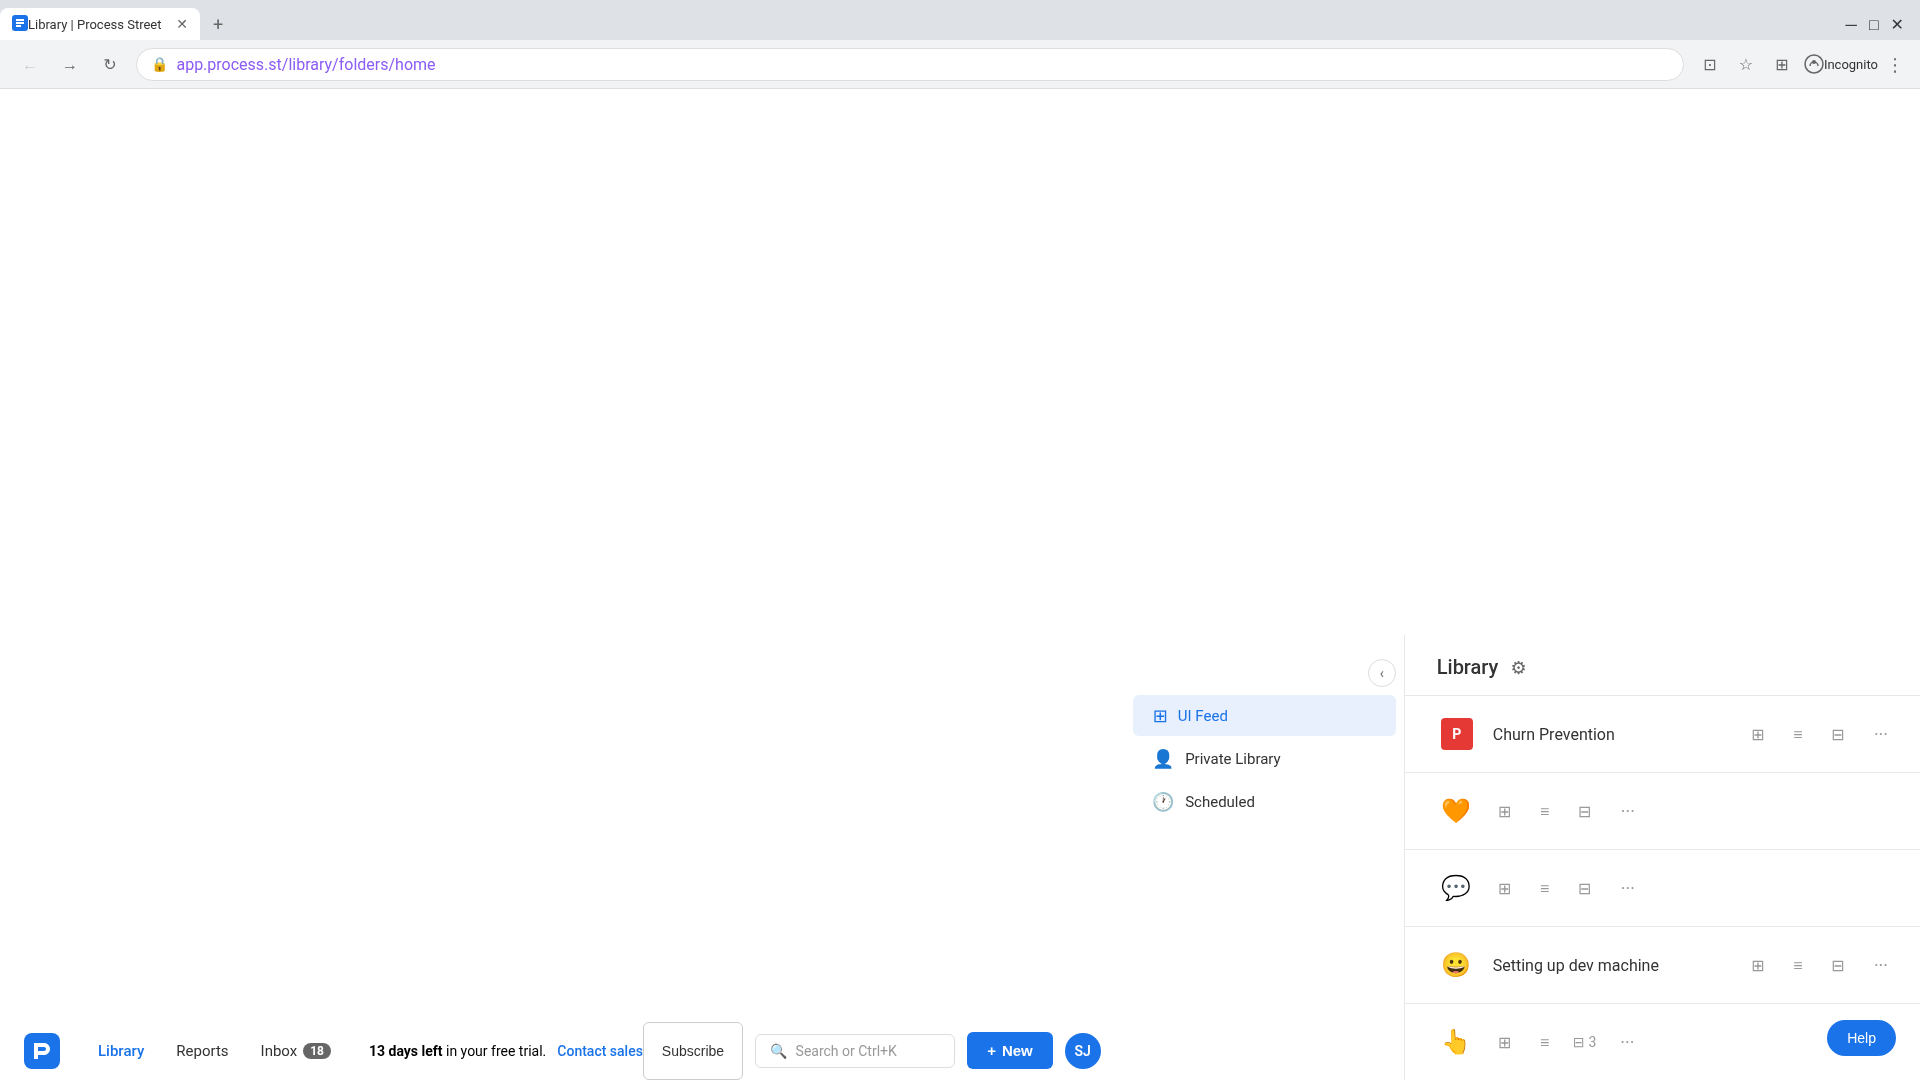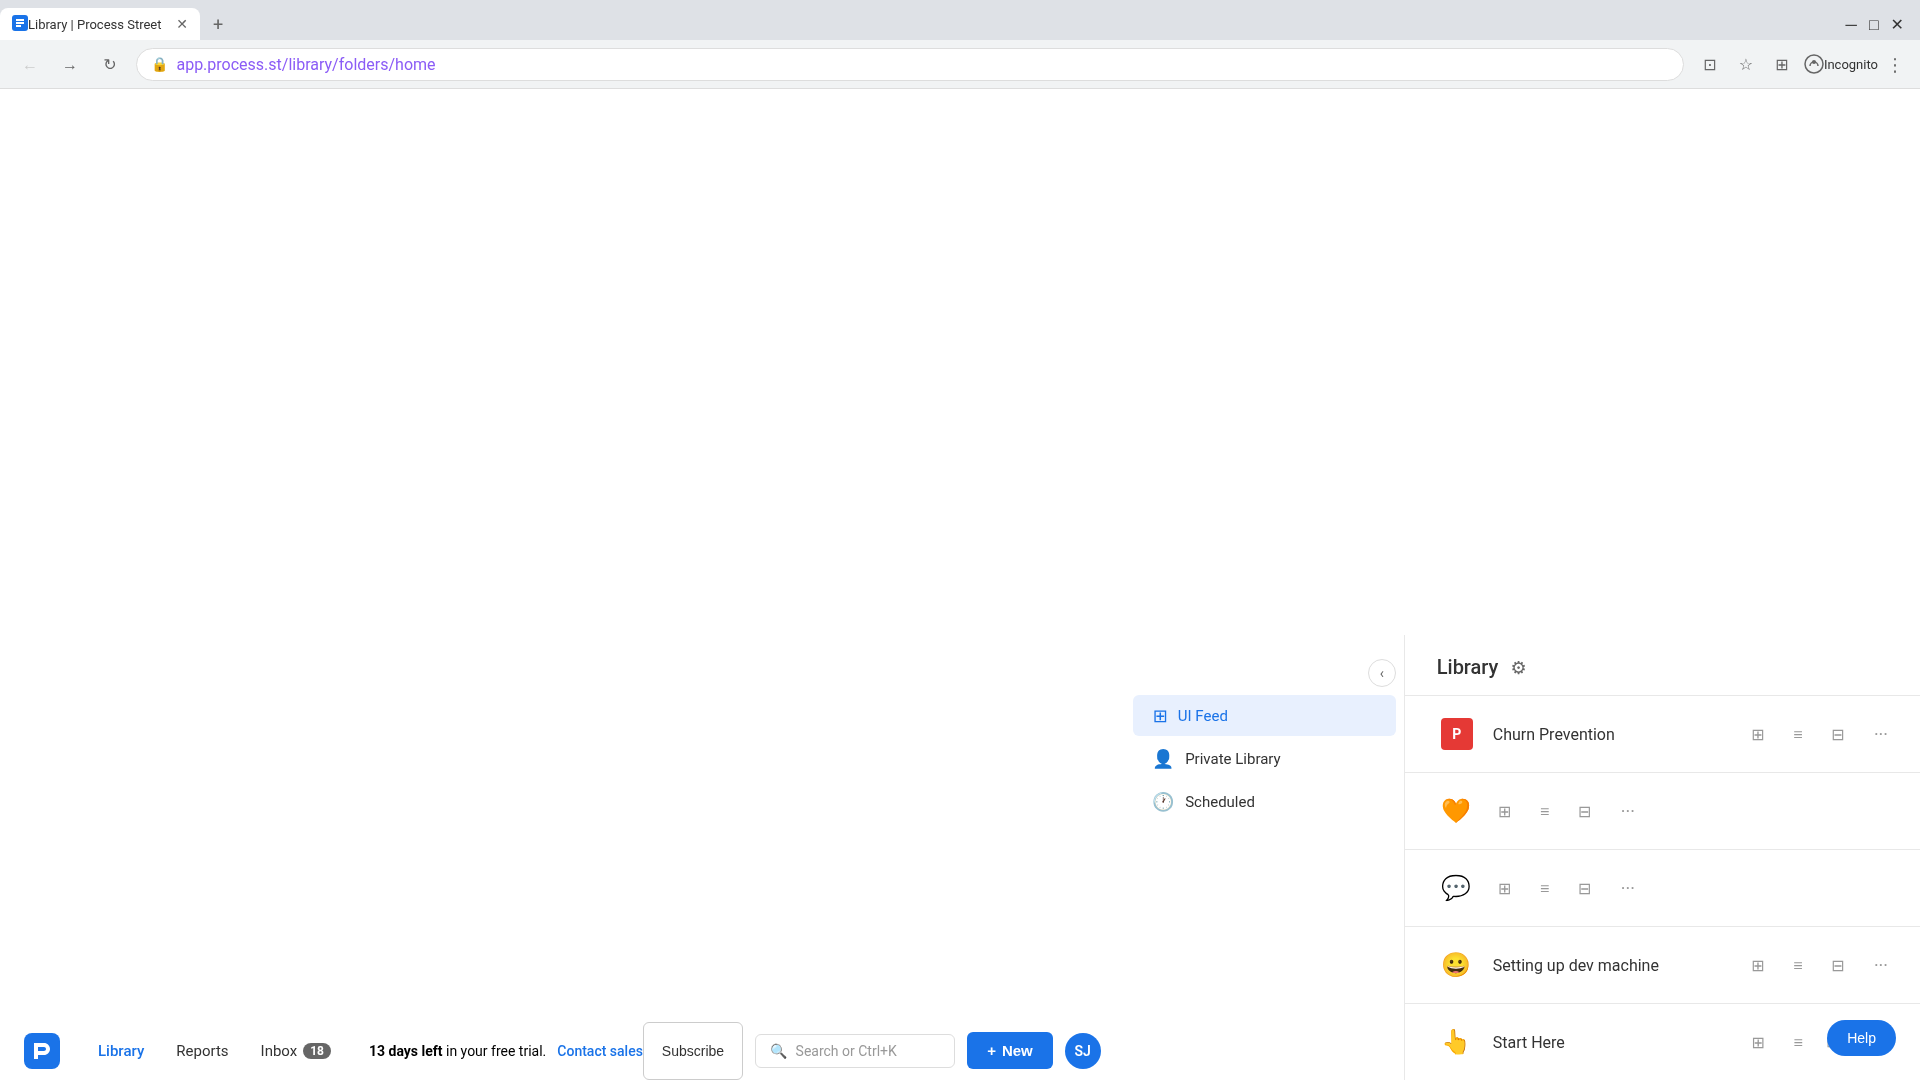--- a/index.html
+++ b/index.html
@@ -238,21 +238,20 @@
             <div class="action-icon">≡</div>
             <div class="action-icon">⊟</div>
             <div class="more-icon">···</div>
           </div>
         </div>
 
         <div class="template-row">
           <div class="template-emoji">
             <span style="font-size:24px;">👆</span>
           </div>
-          <span class="template-name">Start Here</span>
           <div class="template-actions">
             <div class="action-icon">⊞</div>
             <div class="action-icon">≡</div>
             <div class="action-count">
               <span>⊟</span>
               <span>3</span>
             </div>
             <div class="more-icon">···</div>
           </div>
         </div>

